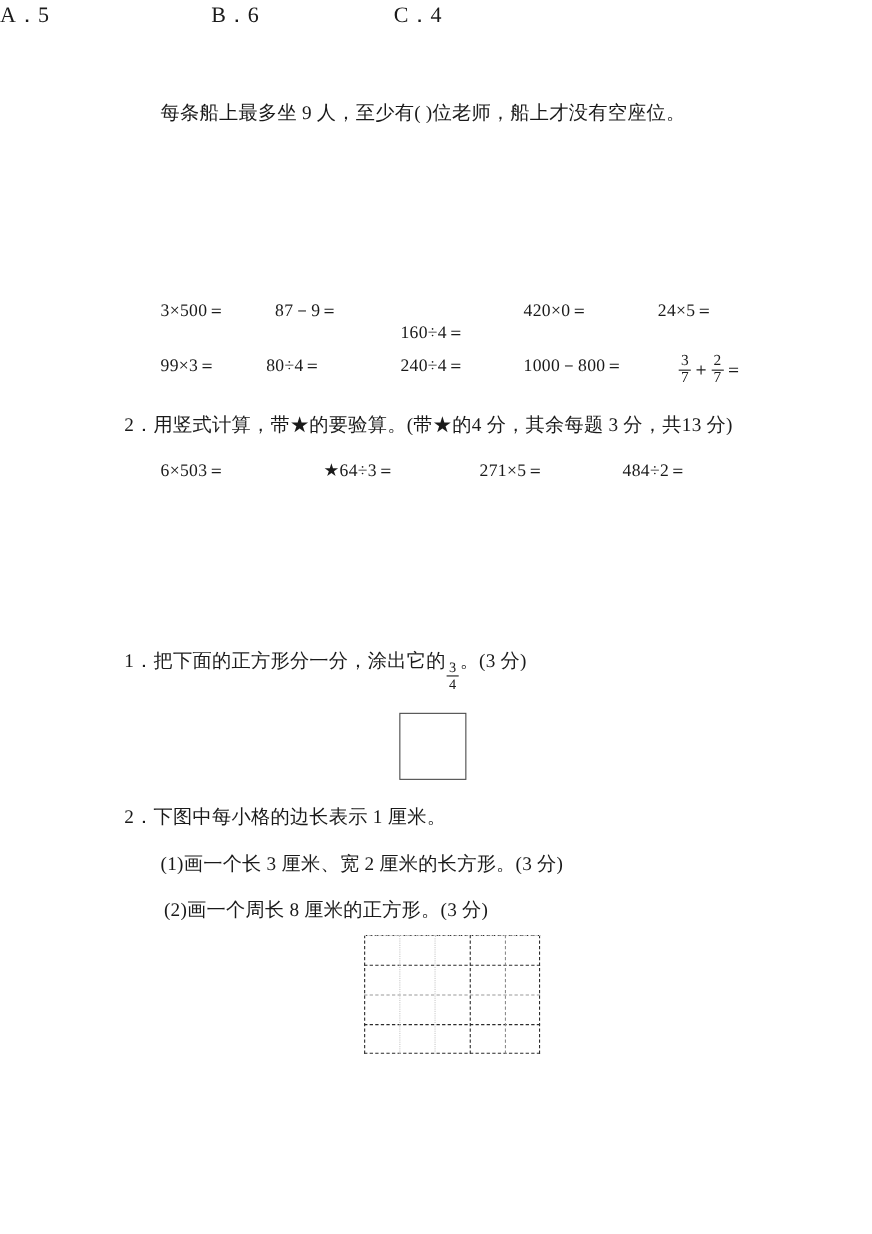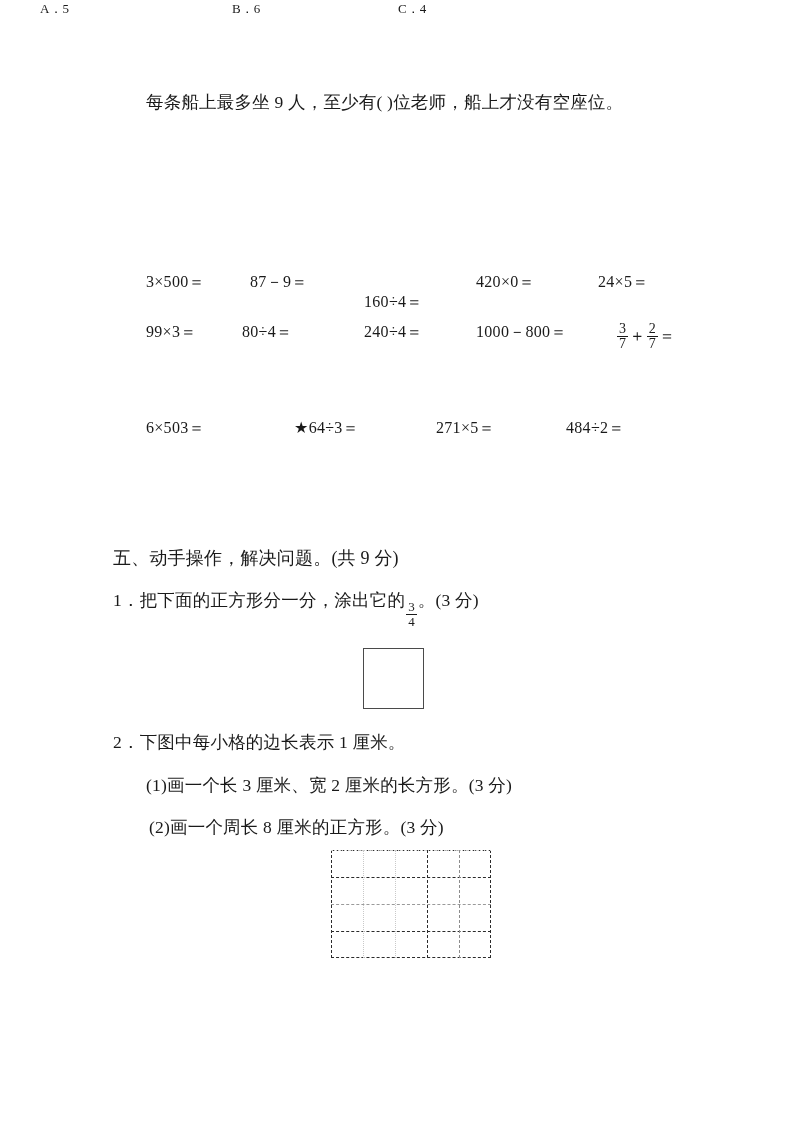--- a/index.html
+++ b/index.html
@@ -29,21 +29,21 @@
     font-size: 17.5px;
     line-height: 1.0;
     letter-spacing: 0.2px;
     text-align: center;
   }
   .num { font-family: "Liberation Serif", "DejaVu Serif", serif; }
 
   
   #q-boat-stem { left: 146px; top: 94px; }
   #opt-row { left: 146px; top: 146px; width: 470px; }
-  #opt-row .opt { position: absolute; font-size: 13px; padding-left: 40px; }
+  #opt-row .opt { position: absolute; font-size: 20px; }
   #opt-a { left: 0px; }
   #opt-b { left: 192px; }
   #opt-c { left: 358px; }
 
   
   #sec4-title { left: 113px; top: 192px; font-size: 18px; }
   #sec4-q1 { left: 113px; top: 235px; font-size: 17.5px; }
 
   .calcrow {
     position: absolute;
@@ -192,29 +192,29 @@
       </span>
       <span>＋</span>
       <span class="frac">
         <span class="nume">2</span>
         <span class="deno">7</span>
       </span>
       <span>＝</span>
     </span>
   </div>
 
+  <div class="ln" id="sec4-q2">2．用竖式计算，带★的要验算。(带★的4 分，其余每题 3 分，共13 分)</div>
 
   <div class="calcrow" id="calc-row-3">
     <span class="ci c0 num">6×503＝</span>
     <span class="ci c1 num">★64÷3＝</span>
     <span class="ci c2 num">271×5＝</span>
     <span class="ci c3 num">484÷2＝</span>
   </div>
 
-  <div class="ln" id="sec5-title">五、动手操作，解决问题。(共 9 分)</div>
 
   <div class="ln" id="sec5-q1">
     <span>1．把下面的正方形分一分，涂出它的</span><span class="frac" style="font-size:13px; vertical-align:-0.42em;">
         <span class="nume">3</span>
         <span class="deno">4</span>
       </span><span>。(3 分)</span>
   </div>
 
   <div id="square-shape"></div>
 

